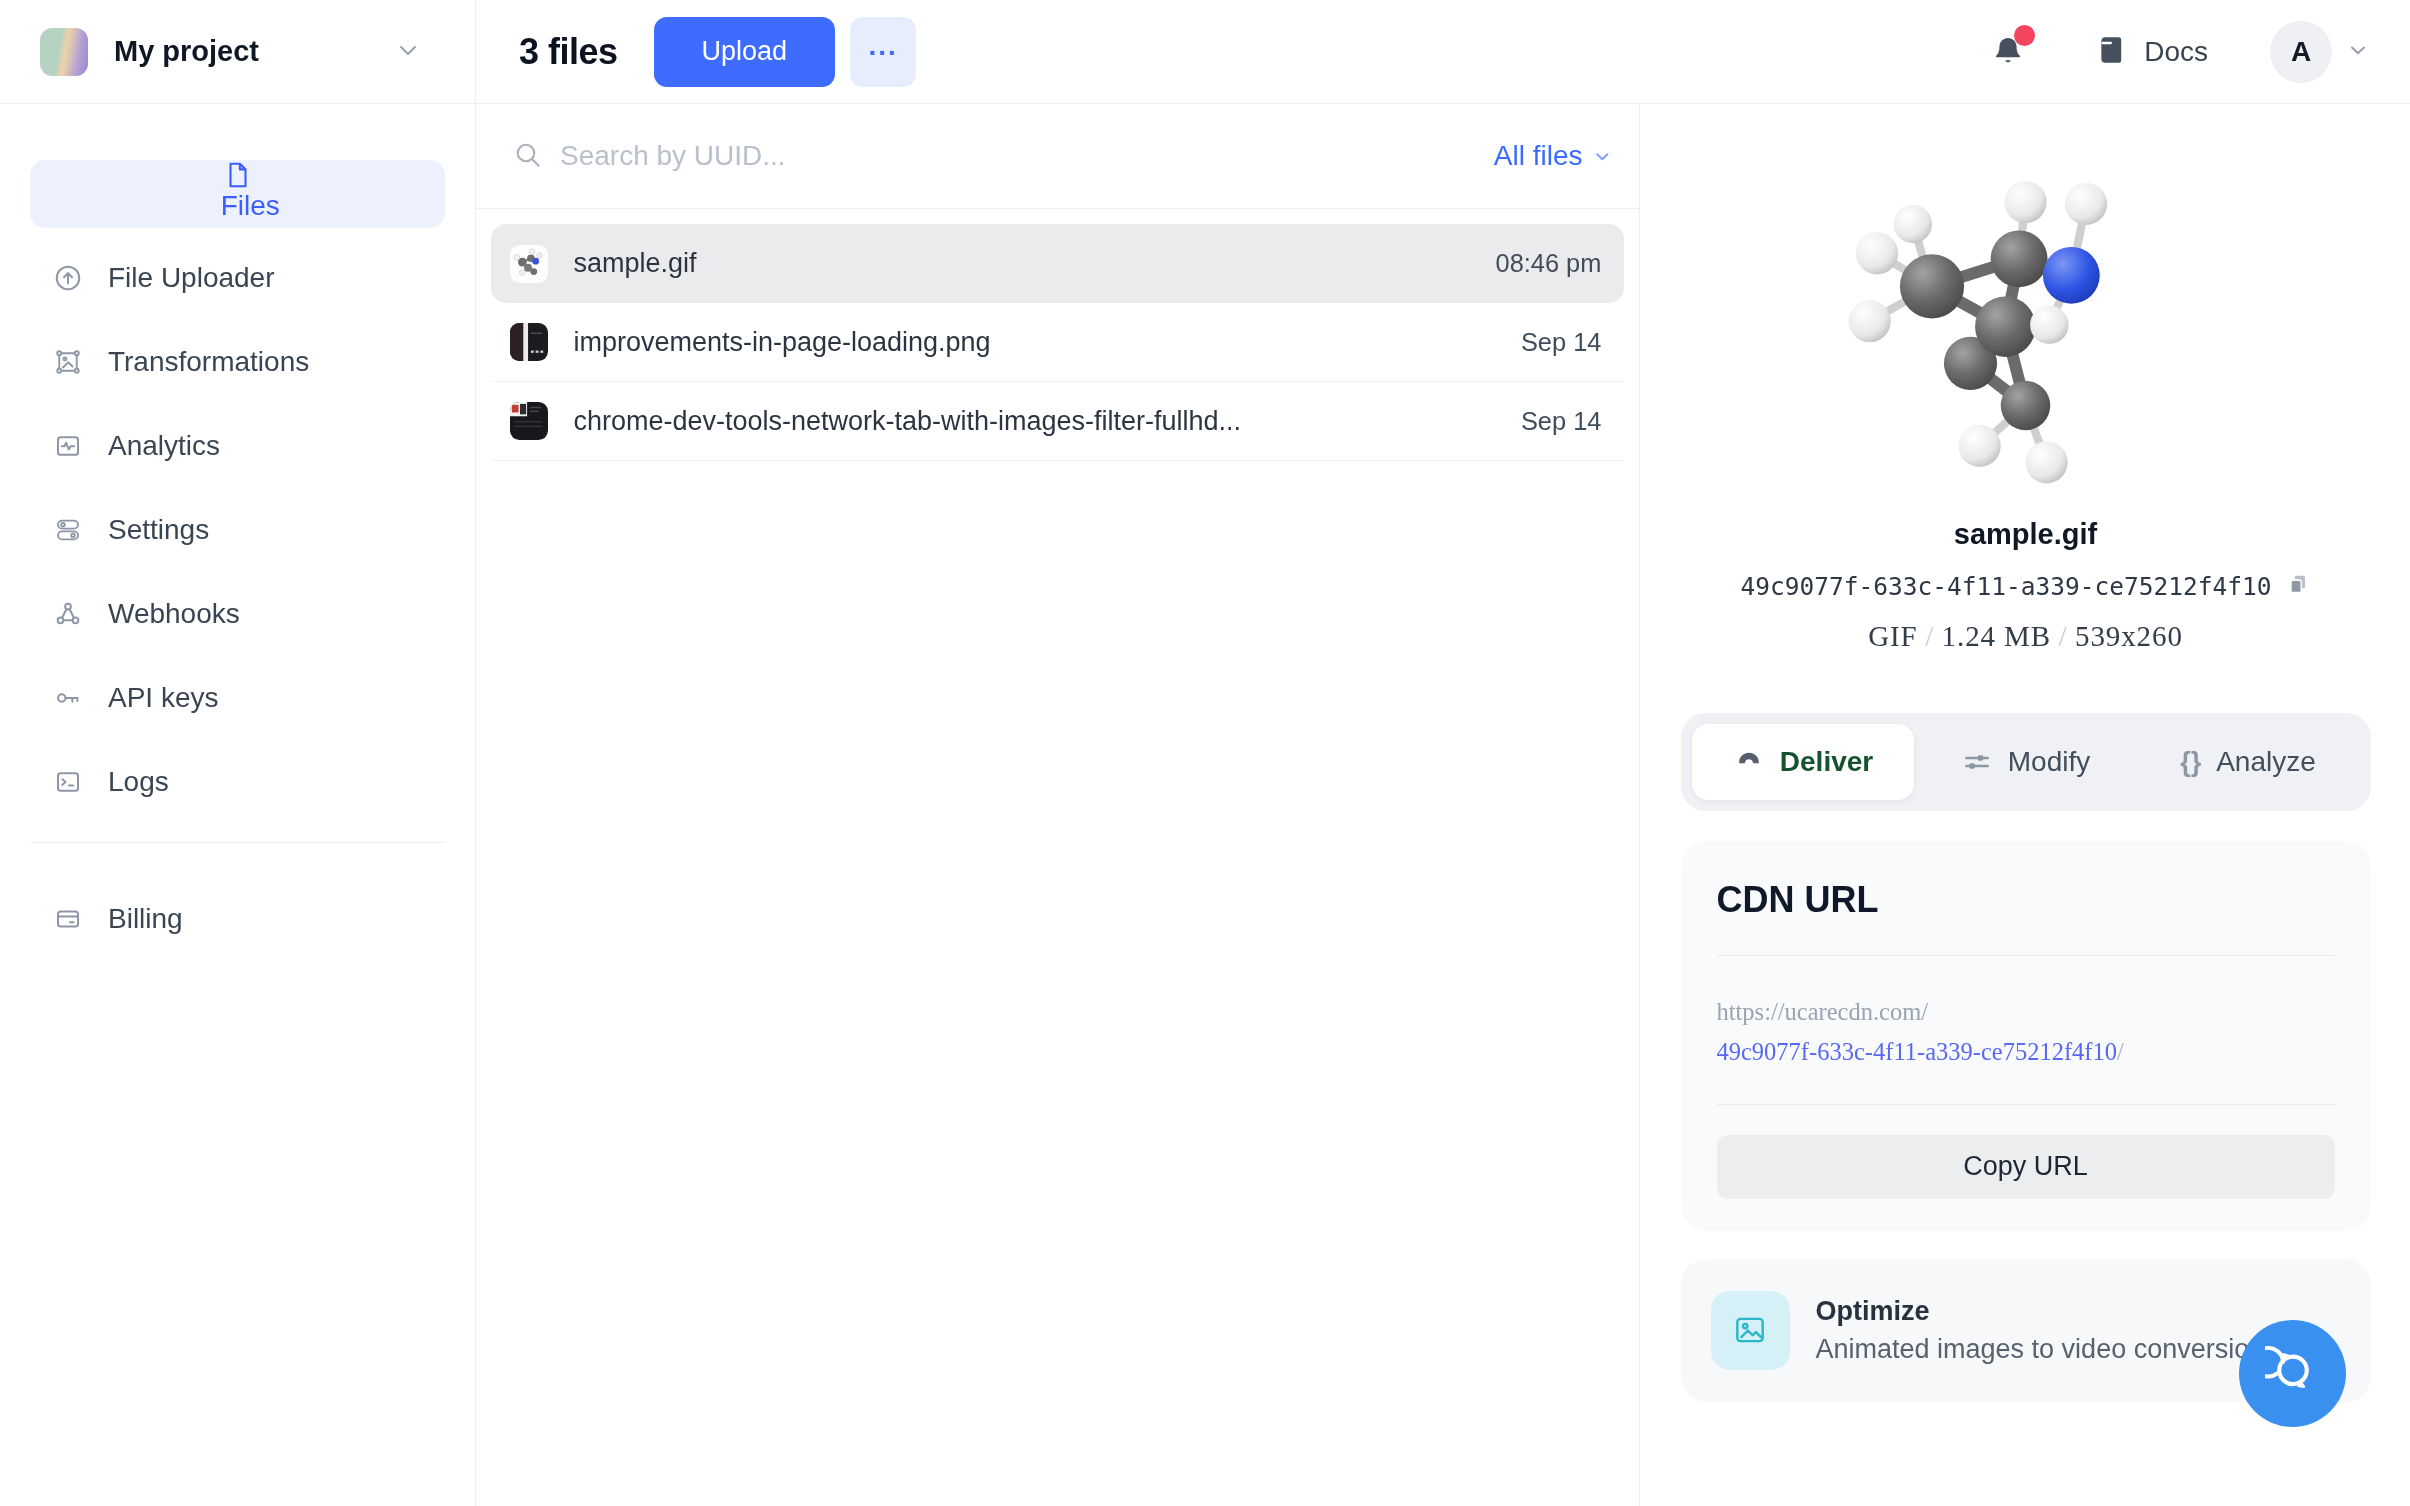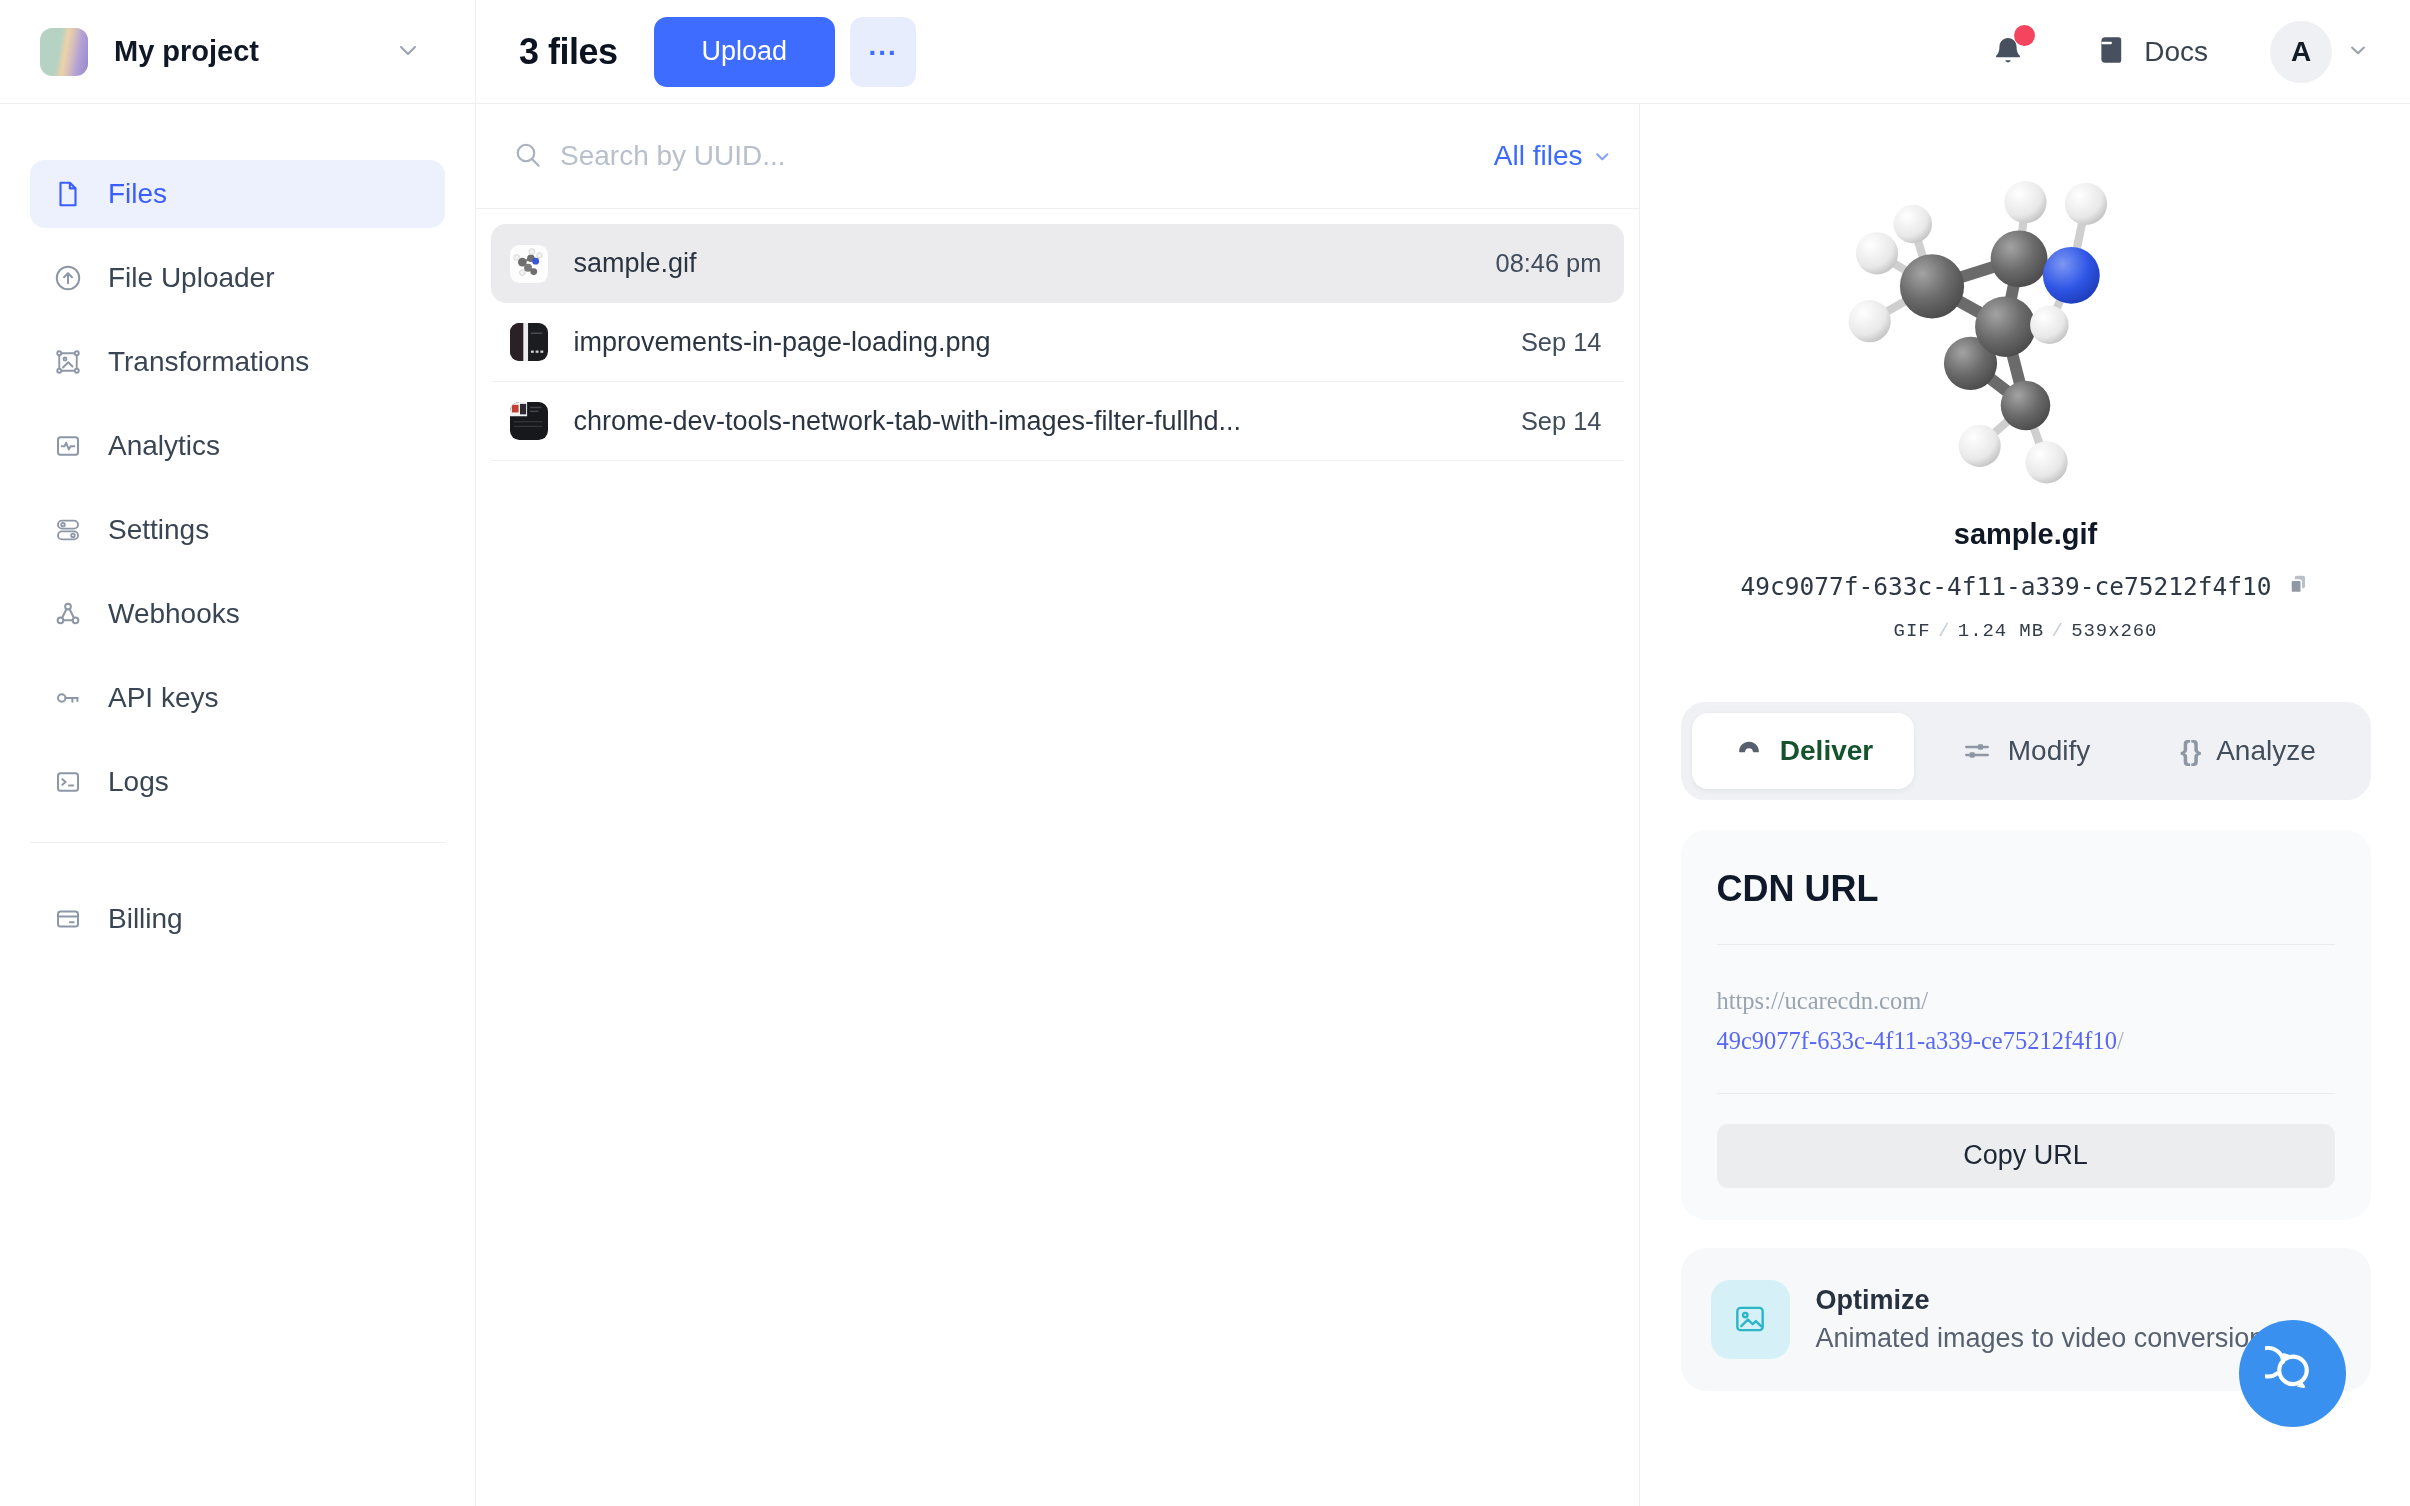--- a/index.html
+++ b/index.html
@@ -18,21 +18,21 @@
   .logo-tile { width:48px; height:48px; border-radius:12.2px;
     background:linear-gradient(100deg,#b6d2c3 0%,#b6d2c3 40%,#eed2a8 52%,#d9c2b9 62%,#b2a0d6 78%,#9886cc 100%); }
   .project-name { font-size:29px; font-weight:700; color:#101826; margin-left:26px; flex:1; }
   .sb-chevron { color:#9aa3ae; }
 
   .nav { padding:30px 30px 0 30px; }
   .nav-item { height:68px; margin-bottom:16px; display:flex; align-items:center;
     border-radius:15px; padding:0 22.6px; cursor:pointer; color:#3a4554; }
   .nav-item .ico { width:30px; height:30px; color:#8d97a7; display:flex; align-items:center; justify-content:center; flex:0 0 30px; }
   .nav-item .lbl { font-size:28px; margin-left:25.4px; white-space:nowrap; }
-  .nav-item.active { background:#edf1fd; color:#3b5efe; }
+  .nav-item.active { background:#edf1fd; color:#3b5efe;flex-direction:column; }
   .nav-item.active .ico { color:#3b5efe; }
   .nav-item.active .lbl { font-weight:500; }
   .nav-divider { height:0.9px; background:#edeff2; margin:26px 0 42px 0; }
 
   
   .main { flex:1; display:flex; flex-direction:column; min-width:0; }
   .topbar { height:104px; flex:0 0 104px; border-bottom:0.9px solid #edeff2;
     display:flex; align-items:center; padding:0 40px 0 43px; }
   .files-count { font-size:36px; font-weight:700; color:#0b1220; letter-spacing:-0.5px; }
   .btn-upload { margin-left:36px; height:70px; padding:0 48px; border:none; border-radius:13px;
@@ -75,21 +75,21 @@
     white-space:nowrap; overflow:hidden; text-overflow:ellipsis; }
   .file-date { font-size:25.4px; color:#414d5c; margin-left:22.6px; white-space:nowrap; }
 
   
   .detail-pane { flex:1; display:flex; flex-direction:column; align-items:center; padding:0 40px; min-width:0; }
   .preview { margin-top:60px; height:339px; display:flex; align-items:center; justify-content:center; }
   .d-title { margin-top:15px; font-size:29px; font-weight:700; color:#101826; text-align:center; }
   .uuid-row { margin-top:21px; display:flex; align-items:center; justify-content:center; }
   .uuid-text { font-family:"DejaVu Sans Mono", monospace; font-size:24.5px; color:#2e3844; }
   .copy-icon { margin-left:13px; cursor:pointer; }
-  .meta-row { margin-top:19px; font-family:Liberation Mono, monospace; font-size:19px; color:#333d49;
+  .meta-row { margin-top:19px; font-family:Liberation Serif, serif; font-size:29px; color:#333d49;
     text-align:center; letter-spacing:0.9px; }
   .meta-sep { color:#c7cdd6; padding:0 7.5px; }
 
   .tabbar { margin-top:60px; width:690px; height:98px; background:#f0f1f4; border-radius:24.5px;
     display:flex; padding:11.3px; }
   .tab { flex:1; display:flex; align-items:center; justify-content:center; border-radius:16px;
     cursor:pointer; color:#424e5c; }
   .tab .t-ico { display:flex; align-items:center; color:#8d97a4; }
   .tab .t-lbl { font-size:28px; margin-left:15px; }
   .tab.active { background:#ffffff; color:#14532d; box-shadow:0 1.9px 5.6px rgba(20,30,50,0.06); }

